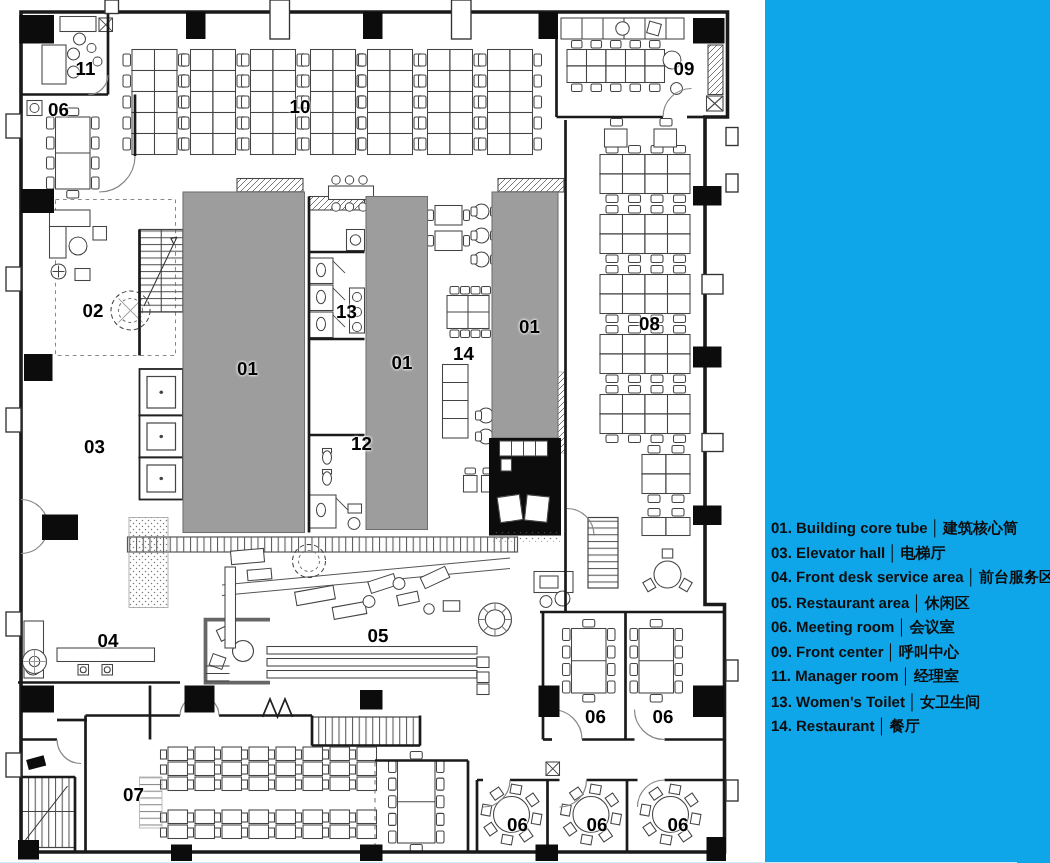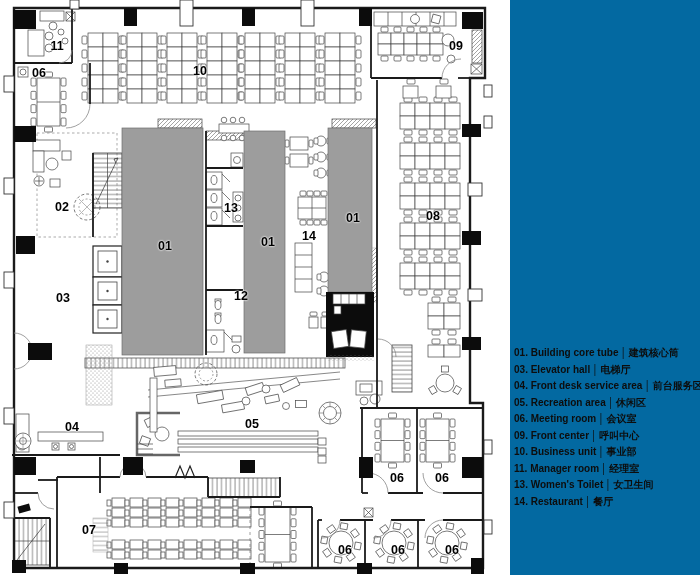--- a/index.html
+++ b/index.html
@@ -1,16 +1,16 @@
 <!DOCTYPE html>
 <html><head>
 <meta charset="utf-8">
 <style>
   html,body{margin:0;padding:0;background:#fff;}
-  #stage{position:relative;width:700px;height:575px;background:#0369a1;overflow:hidden;
+  #stage{position:relative;width:700px;height:575px;background:#0ea5e9;overflow:hidden;
          font-family:"Liberation Sans",sans-serif;}
   #plan{position:absolute;left:0;top:0;}
   .plabel{position:absolute;transform:translate(-50%,-50%);font-weight:700;font-size:12.5px;
           color:#000;text-shadow:0 0 2px #fff,0 0 2px #fff;white-space:nowrap;pointer-events:none;}
   #legend{position:absolute;left:514px;top:345px;width:186px;color:#0d0d0d;}
   .lrow{font-size:10px;font-weight:700;line-height:16.55px;white-space:nowrap;}
   .lrow .sep{margin:0 2px;font-weight:400;}
 </style>
 </head>
 <body>
@@ -807,21 +807,20 @@
       <div class="plabel" style="left: 442px; top: 478px;">06</div>
       <div class="plabel" style="left: 89px; top: 530px;">07</div>
       <div class="plabel" style="left: 345px; top: 550px;">06</div>
       <div class="plabel" style="left: 398px; top: 550px;">06</div>
       <div class="plabel" style="left: 452px; top: 550px;">06</div>
     </div>
   <div id="legend">
       <div class="lrow"><span class="num">01</span><span>. </span><span class="en">Building core tube</span><span class="sep">│</span><span class="zh">建筑核心筒</span></div>
       <div class="lrow"><span class="num">03</span><span>. </span><span class="en">Elevator hall</span><span class="sep">│</span><span class="zh">电梯厅</span></div>
       <div class="lrow"><span class="num">04</span><span>. </span><span class="en">Front desk service area</span><span class="sep">│</span><span class="zh">前台服务区</span></div>
-      <div class="lrow"><span class="num">05</span><span>. </span><span class="en">Recreation area</span><span class="sep">│</span><span class="zh">休闲区</span></div>
+      <div class="lrow"><span class="num">05</span><span>. </span><span class="en">Restaurant area</span><span class="sep">│</span><span class="zh">休闲区</span></div>
       <div class="lrow"><span class="num">06</span><span>. </span><span class="en">Meeting room</span><span class="sep">│</span><span class="zh">会议室</span></div>
       <div class="lrow"><span class="num">09</span><span>. </span><span class="en">Front center</span><span class="sep">│</span><span class="zh">呼叫中心</span></div>
-      <div class="lrow"><span class="num">10</span><span>. </span><span class="en">Business unit</span><span class="sep">│</span><span class="zh">事业部</span></div>
       <div class="lrow"><span class="num">11</span><span>. </span><span class="en">Manager room</span><span class="sep">│</span><span class="zh">经理室</span></div>
       <div class="lrow"><span class="num">13</span><span>. </span><span class="en">Women's Toilet</span><span class="sep">│</span><span class="zh">女卫生间</span></div>
       <div class="lrow"><span class="num">14</span><span>. </span><span class="en">Restaurant</span><span class="sep">│</span><span class="zh">餐厅</span></div>
     </div>
 </div>
 
 </body></html>

